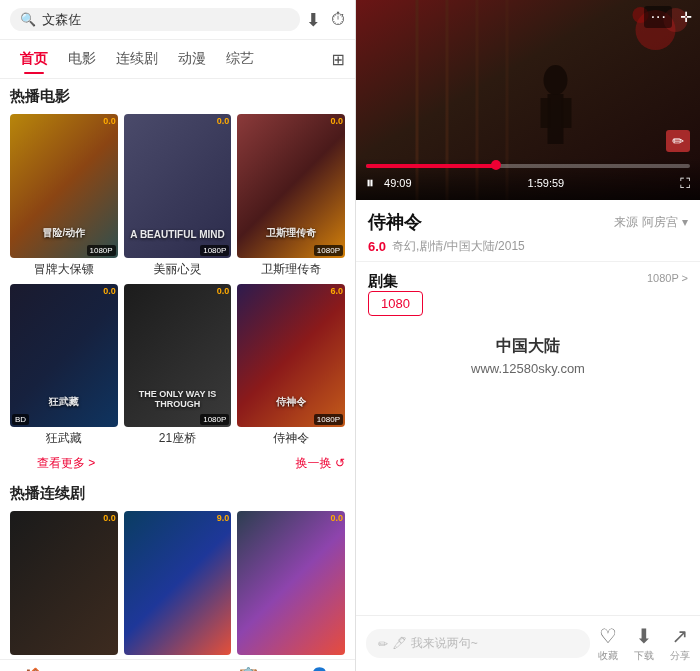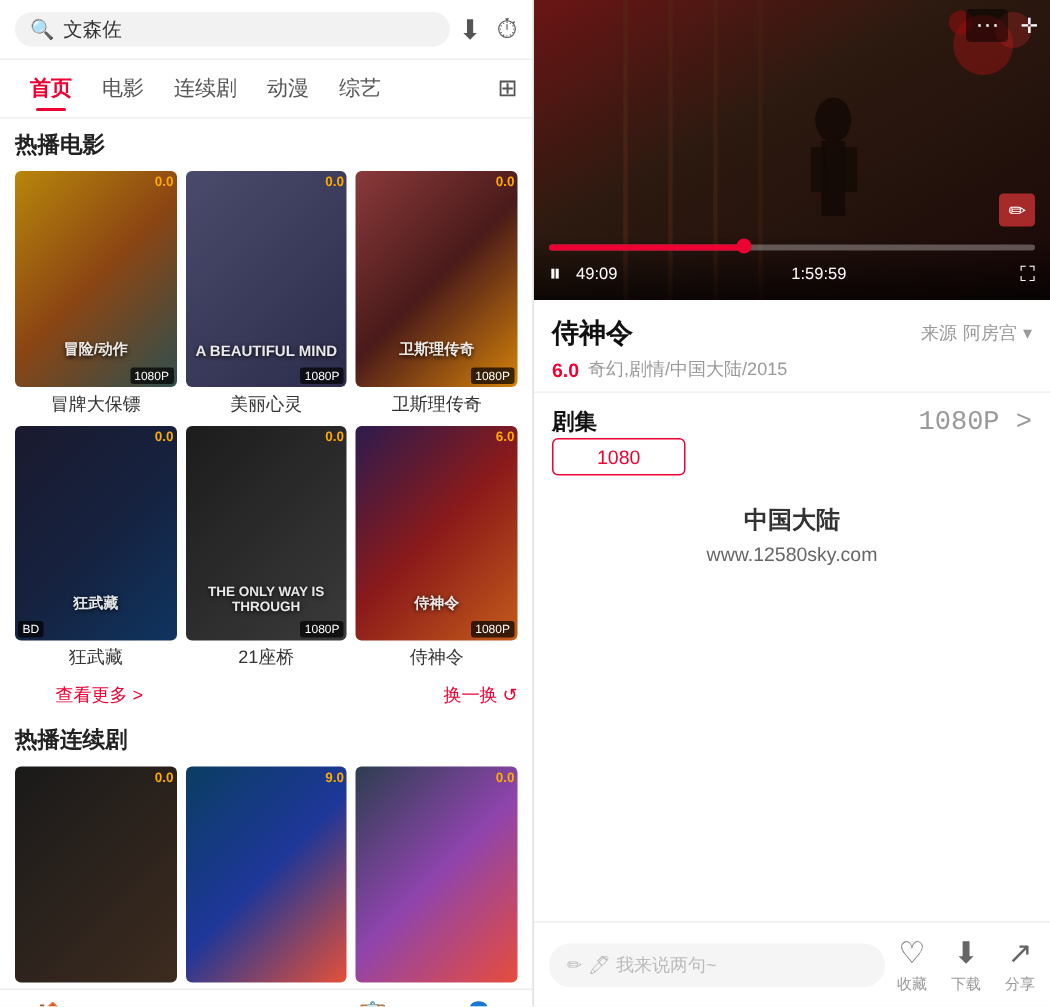--- a/index.html
+++ b/index.html
@@ -79,22 +79,22 @@
     .movie-info-title { font-size: 18px; font-weight: 700; color: #111; }
     .movie-info-source { font-size: 12px; color: #999; display: flex; align-items: center; gap: 4px; text-align: right; }
     .movie-info-meta { display: flex; align-items: center; gap: 6px; margin-top: 4px; }
     .movie-rating-score { color: #e03; font-size: 13px; font-weight: 700; }
     .movie-genre { font-size: 12px; color: #999; }
 
     
     .episodes-section { padding: 10px 12px; flex: 1; overflow-y: auto; }
     .episodes-header { display: flex; justify-content: space-between; margin-bottom: 0; }
     .episodes-title { font-size: 15px; font-weight: 700; color: #111; }
-    .episodes-quality { font-size: 18px; color: #999; cursor: pointer; font-family: Liberation Mono, monospace; }
-    .episode-btn { display: inline-block; border: 1px solid #e03; color: #e03; border-radius: 4px; padding: 4px 29px; font-size: 13px; cursor: pointer; }
+    .episodes-quality { font-size: 11px; color: #999; cursor: pointer; }
+    .episode-btn { display: inline-block; border: 1px solid #e03; color: #e03; border-radius: 4px; padding: 4px 12px; font-size: 13px; cursor: pointer; }
 
     
     .watermark { text-align: center; padding: 20px 0 8px; }
     .watermark .wm-name { font-size: 16px; font-weight: 700; color: #333; }
     .watermark .wm-url { font-size: 13px; color: #666; margin-top: 4px; }
 
     
     .bottom-action-bar { display: flex; align-items: center; border-top: 1px solid #eee; padding: 8px 10px; gap: 8px; margin-top: auto; }
     .comment-input { flex: 1; background: #f5f5f5; border-radius: 14px; padding: 6px 12px; font-size: 12px; color: #bbb; cursor: pointer; display: flex; align-items: center; gap: 4px; }
     .action-icons { display: flex; gap: 16px; align-items: center; }

